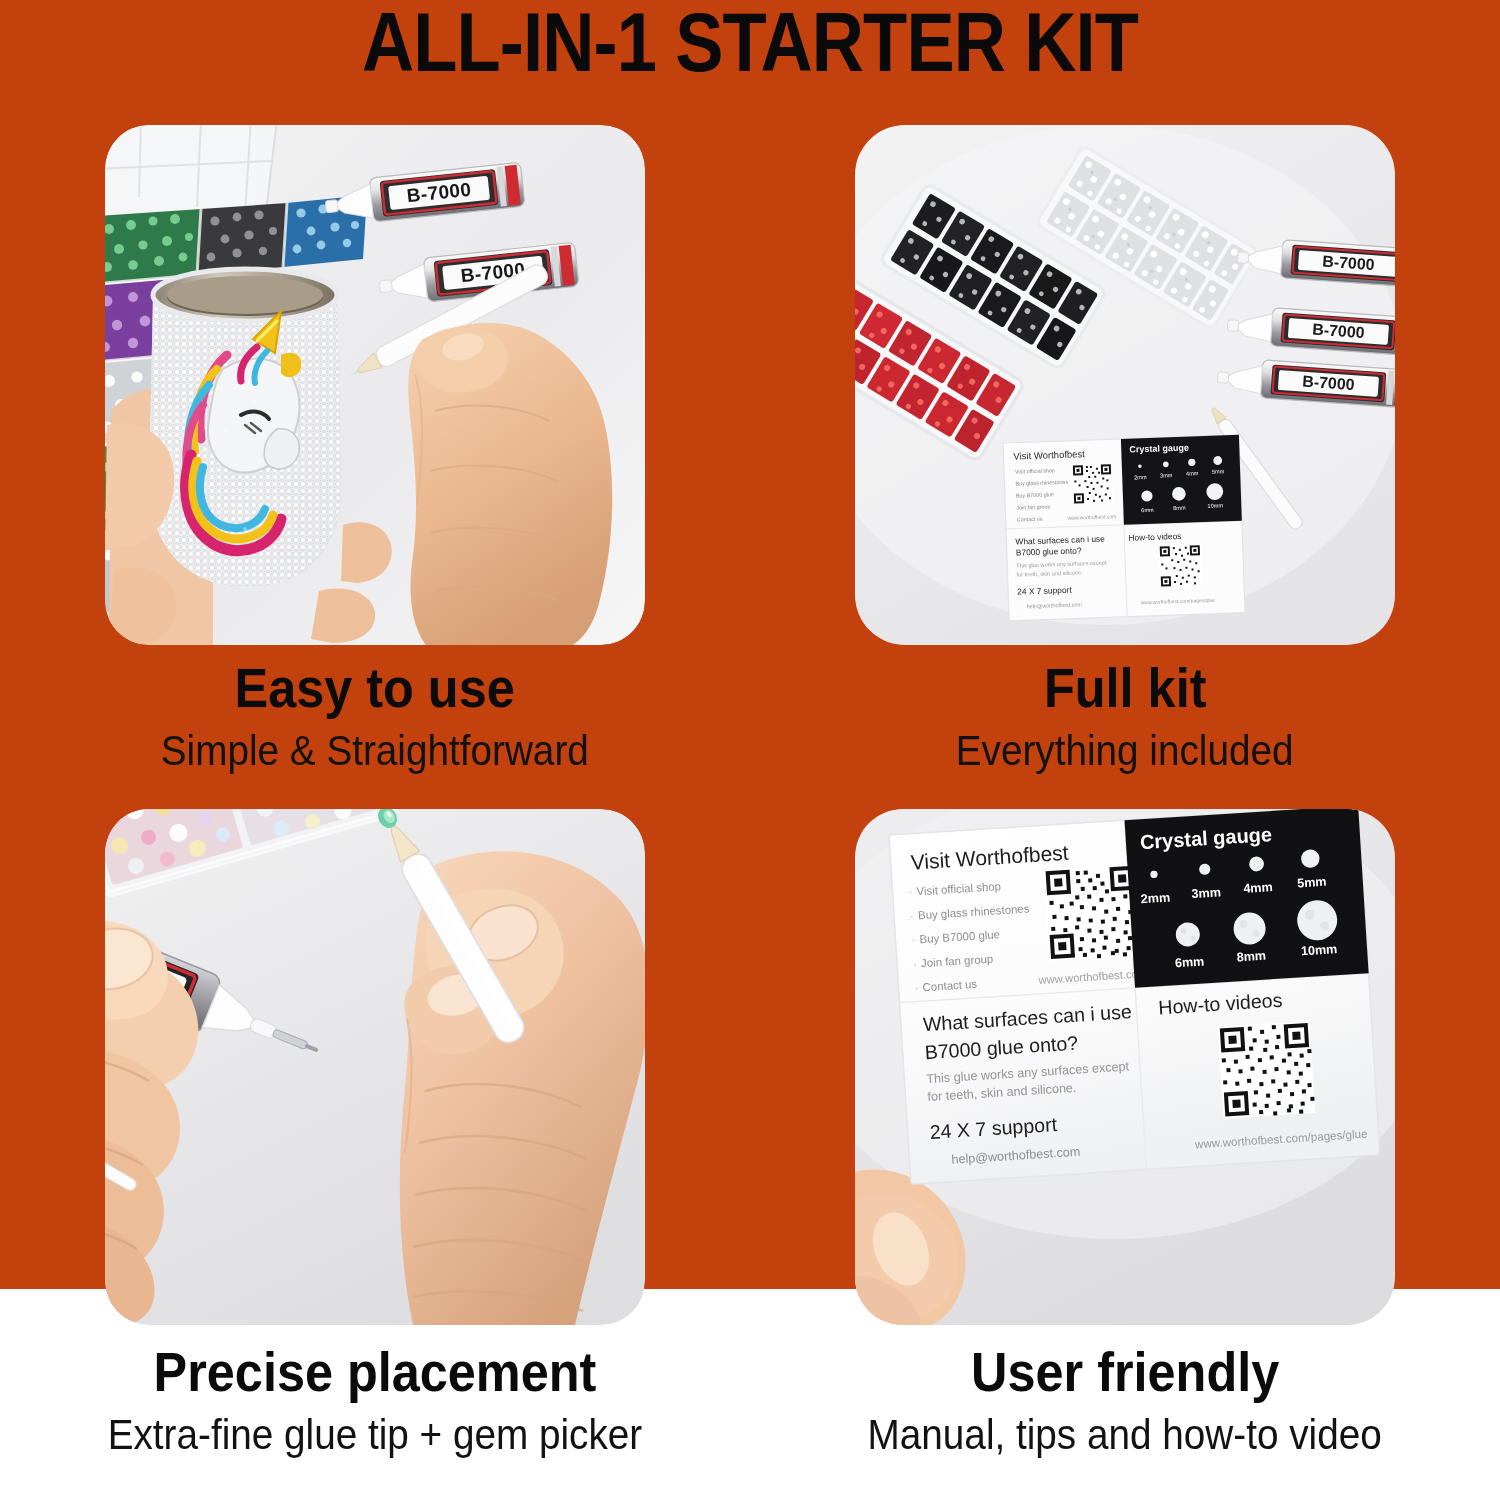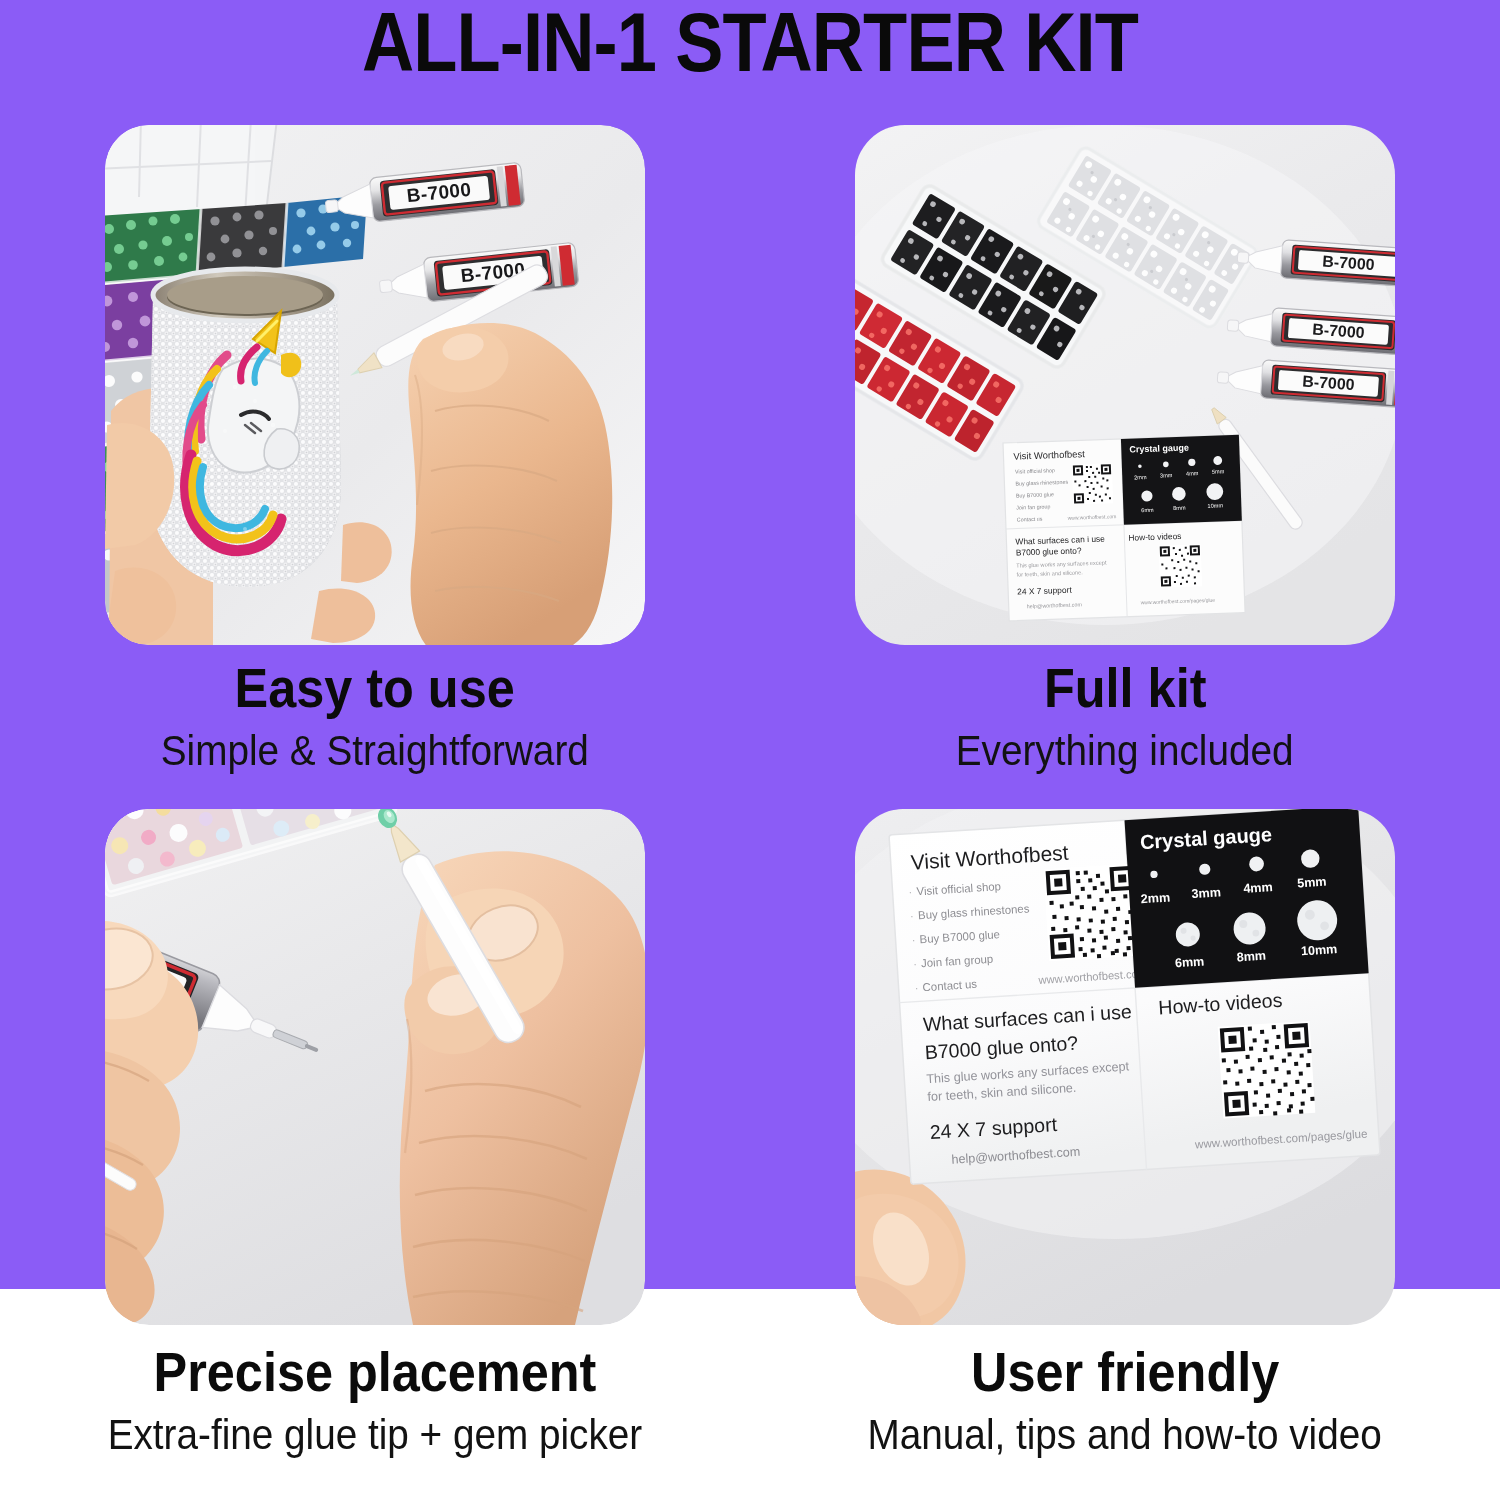--- a/index.html
+++ b/index.html
@@ -2,21 +2,21 @@
 <html><head>
 <meta charset="utf-8">
 <style>
   * { box-sizing: border-box; margin: 0; padding: 0; }
   html, body {
     width: 1500px; height: 1493px;
     background: #ffffff;
     font-family: "Liberation Sans", sans-serif;
     overflow: hidden;
   }
-  .page { position: relative; width: 1500px; height: 1289px; background:#8b5cf6; }
+  .page { position: relative; width: 1500px; height: 1289px; background:#c2410c; }
 
   
   .title {
     position: absolute; left: 0; top: -4px; width: 1500px;
     text-align: center;
     font-family: "Liberation Sans", sans-serif;
     font-weight: 700;
     font-size: 84px;
     line-height: 92px;
     letter-spacing: -1px;

